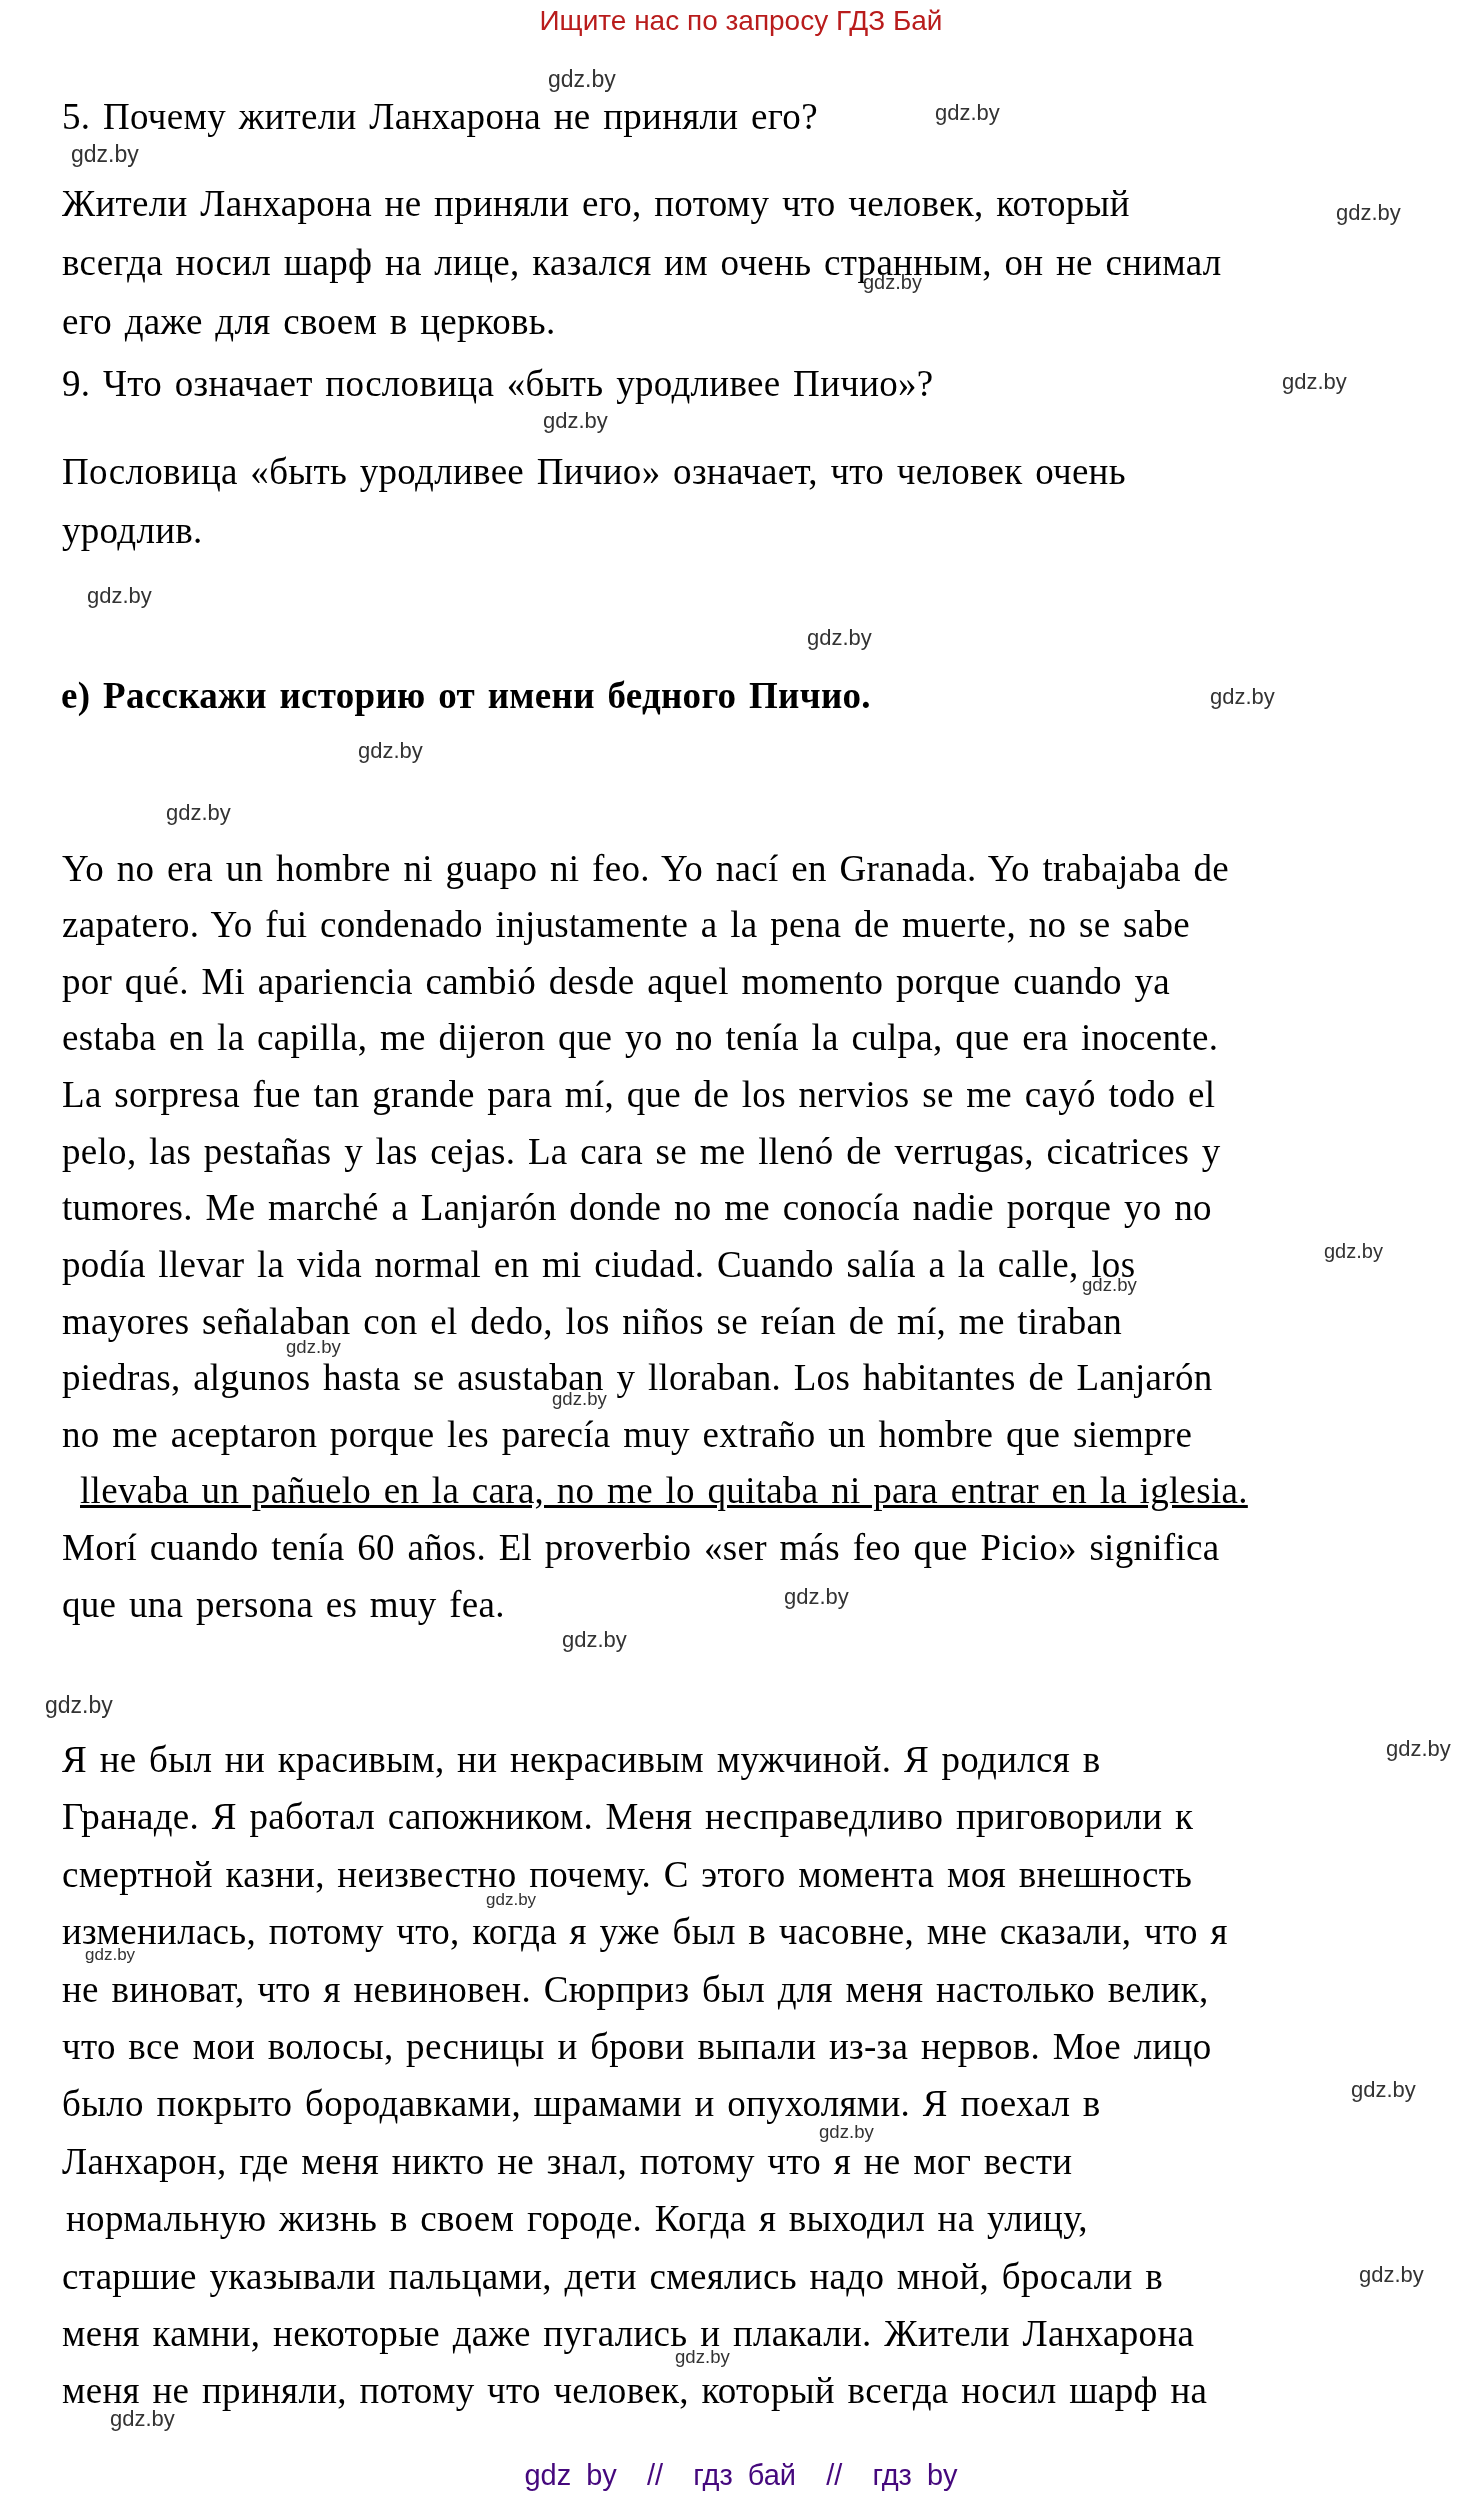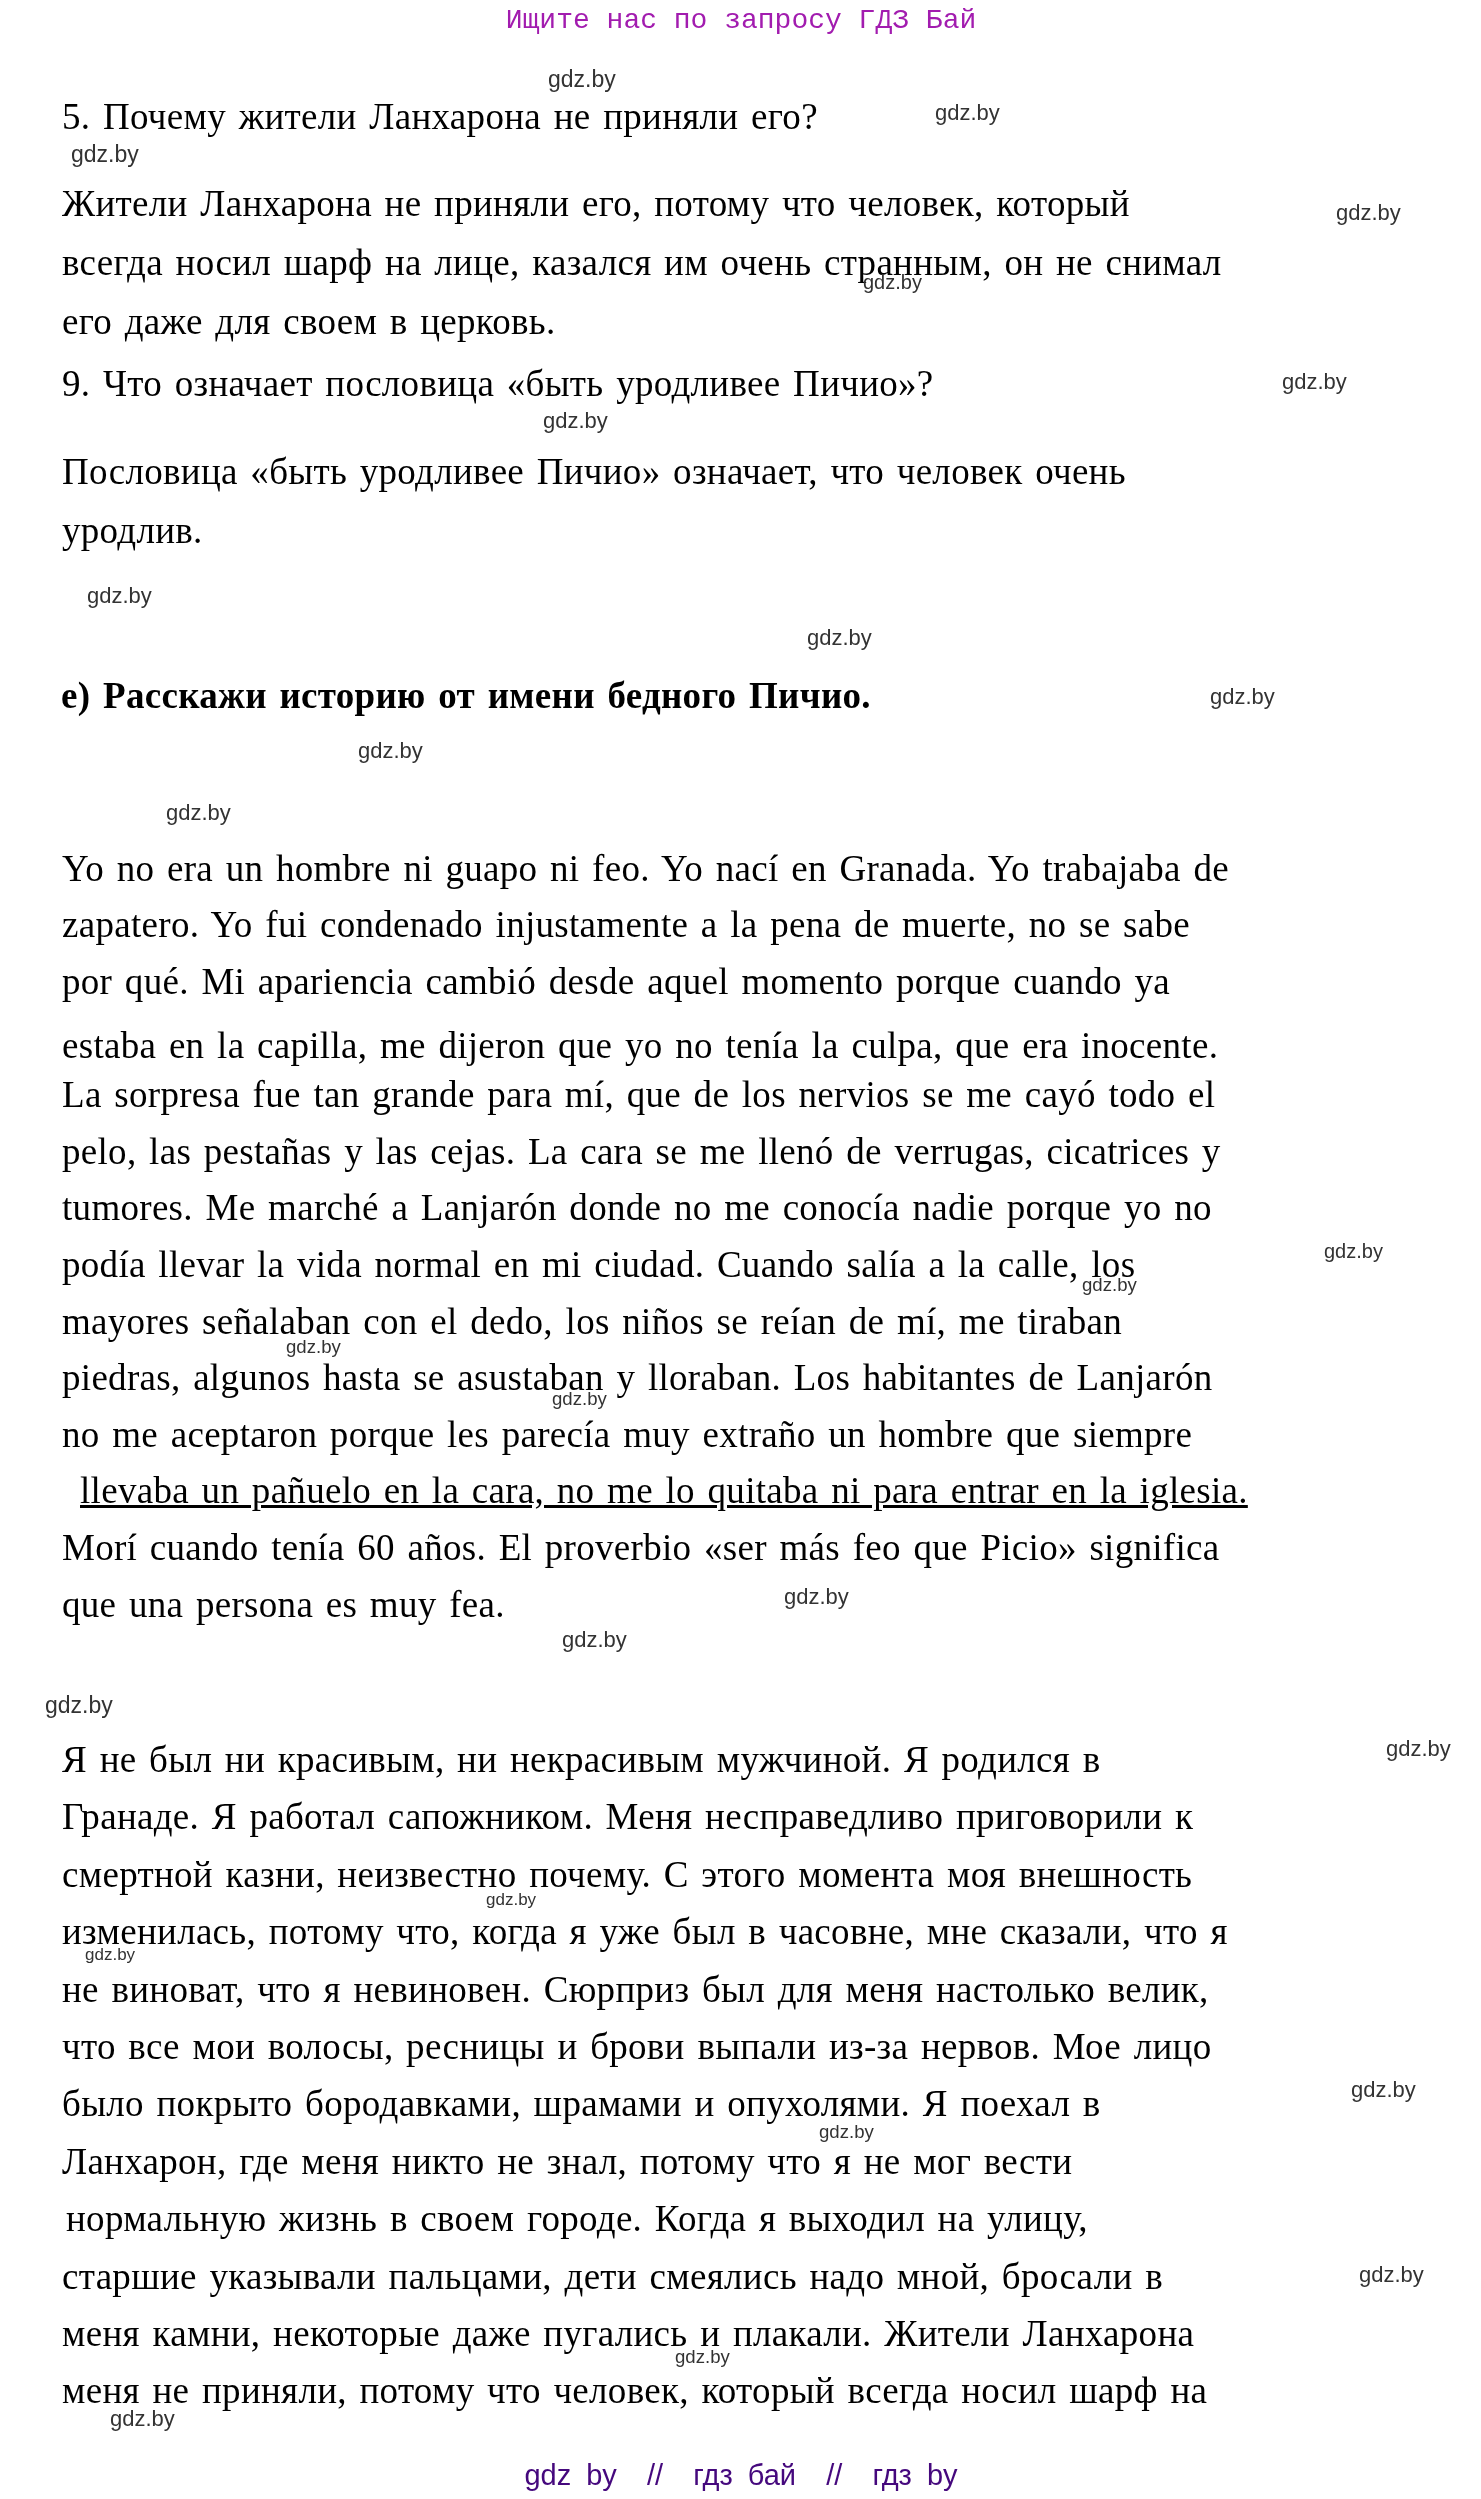--- a/index.html
+++ b/index.html
@@ -46,38 +46,38 @@
     position: absolute;
     white-space: nowrap;
     font-family: "Liberation Sans", "DejaVu Sans", sans-serif;
     line-height: 1;
   }
 </style>
 </head>
 <body>
 
 <div class="page" id="page">
-  <div class="promo" style="color: #a21caf; font-family: Liberation Mono, monospace;">Ищите нас по запросу ГДЗ Бай</div>
+  <div class="promo" style="color: #b91c1c;">Ищите нас по запросу ГДЗ Бай</div>
 
   <div class="tl" style="left:62px; top:98px;">5. Почему жители Ланхарона не приняли его?</div>
 
   <div class="tl" style="left:62px; top:365px;">9. Что означает пословица «быть уродливее Пичио»?</div>
 
   <div class="tl heading" style="left:61px; top:677px;">е) Расскажи историю от имени бедного Пичио.</div>
 
   <div class="footer" style="color: rgb(69, 8, 125);">gdz by&nbsp; //&nbsp; гдз бай&nbsp; //&nbsp; гдз by</div>
 <div class="tl" style="left: 62px; top: 185px;">Жители Ланхарона не приняли его, потому что человек, который</div>
     <div class="tl" style="left: 62px; top: 244px;">всегда носил шарф на лице, казался им очень странным, он не снимал</div>
     <div class="tl" style="left: 62px; top: 303px;">его даже для своем в церковь.</div>
     <div class="tl" style="left: 62px; top: 453px;">Пословица «быть уродливее Пичио» означает, что человек очень</div>
     <div class="tl" style="left: 62px; top: 512px;">уродлив.</div>
     <div class="tl" style="left: 62px; top: 850px;">Yo no era un hombre ni guapo ni feo. Yo nací en Granada. Yo trabajaba de</div>
     <div class="tl" style="left: 62px; top: 906px;">zapatero. Yo fui condenado injustamente a la pena de muerte, no se sabe</div>
     <div class="tl" style="left: 62px; top: 963px;">por qué. Mi apariencia cambió desde aquel momento porque cuando ya</div>
-    <div class="tl" style="left: 62px; top: 1019px; margin-top: 8px;">estaba en la capilla, me dijeron que yo no tenía la culpa, que era inocente.</div>
+    <div class="tl" style="left: 62px; top: 1019px;">estaba en la capilla, me dijeron que yo no tenía la culpa, que era inocente.</div>
     <div class="tl" style="left: 62px; top: 1076px;">La sorpresa fue tan grande para mí, que de los nervios se me cayó todo el</div>
     <div class="tl" style="left: 62px; top: 1133px;">pelo, las pestañas y las cejas. La cara se me llenó de verrugas, cicatrices y</div>
     <div class="tl" style="left: 62px; top: 1189px;">tumores. Me marché a Lanjarón donde no me conocía nadie porque yo no</div>
     <div class="tl" style="left: 62px; top: 1246px;">podía llevar la vida normal en mi ciudad. Cuando salía a la calle, los</div>
     <div class="tl" style="left: 62px; top: 1303px;">mayores señalaban con el dedo, los niños se reían de mí, me tiraban</div>
     <div class="tl" style="left: 62px; top: 1359px;">piedras, algunos hasta se asustaban y lloraban. Los habitantes de Lanjarón</div>
     <div class="tl" style="left: 62px; top: 1416px;">no me aceptaron porque les parecía muy extraño un hombre que siempre</div>
     <div class="tl" style="left: 80px; top: 1472px; text-decoration: underline;">llevaba un pañuelo en la cara, no me lo quitaba ni para entrar en la iglesia.</div>
     <div class="tl" style="left: 62px; top: 1529px;">Morí cuando tenía 60 años. El proverbio «ser más feo que Picio» significa</div>
     <div class="tl" style="left: 62px; top: 1586px;">que una persona es muy fea.</div>

